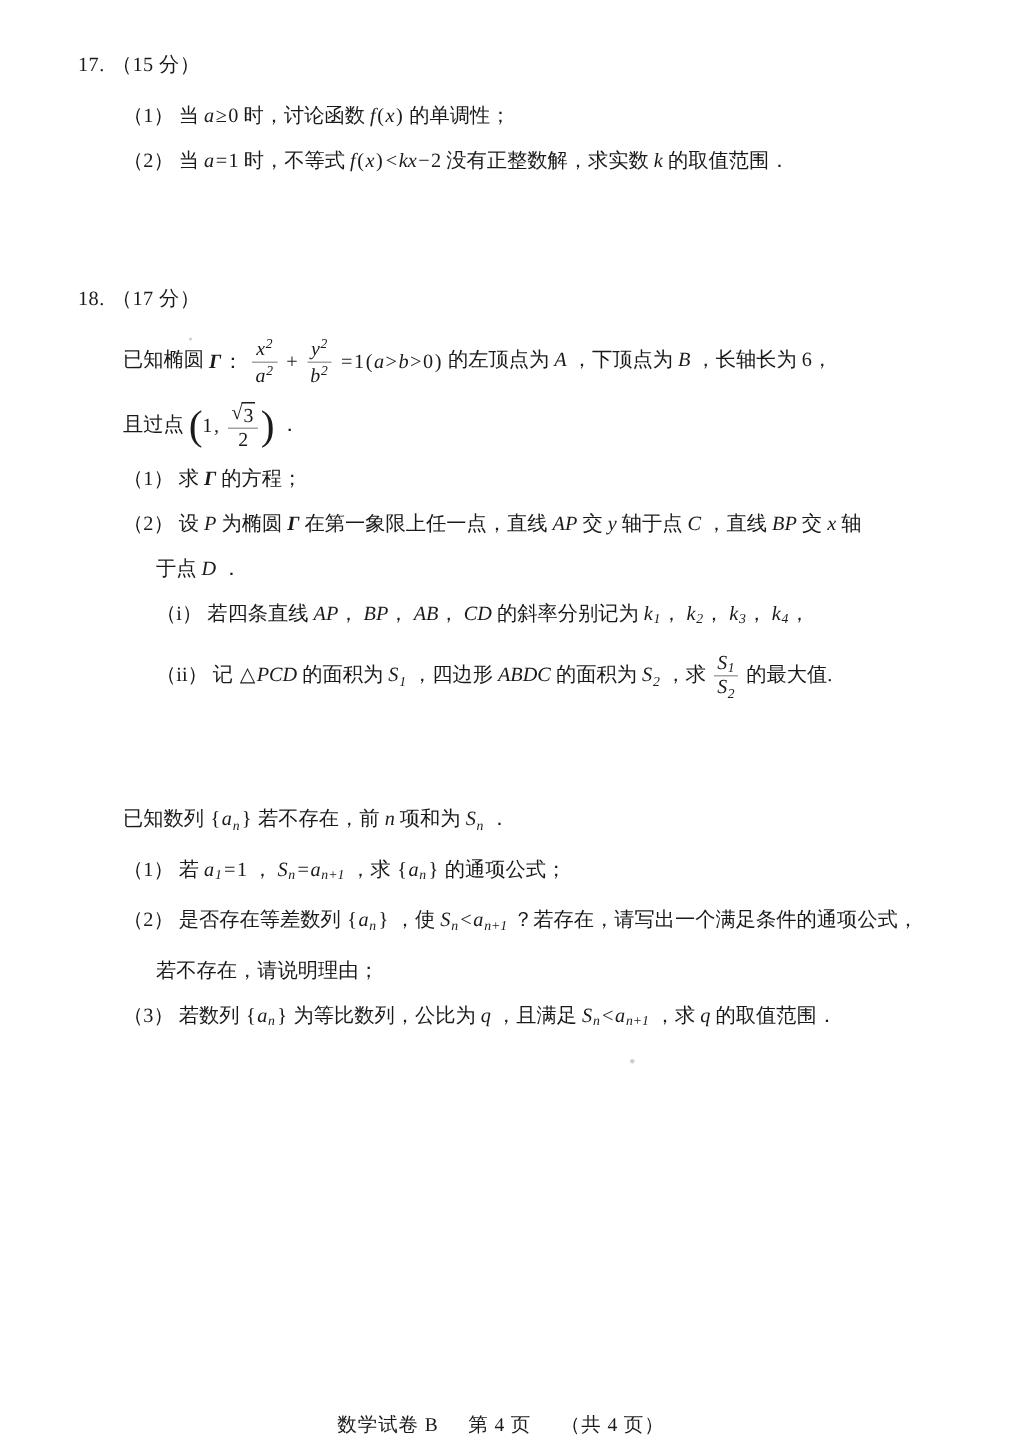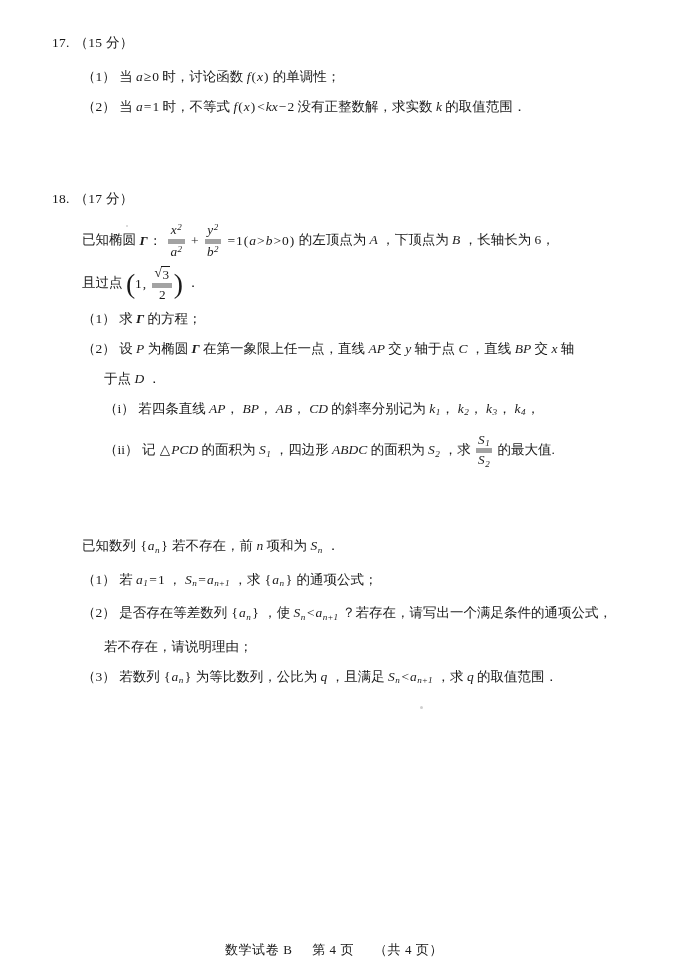--- a/index.html
+++ b/index.html
@@ -74,21 +74,21 @@
     display: inline-block;
     vertical-align: middle;
     text-align: center;
     font-size: 0.98em;
     line-height: 1.12;
     padding: 0 2px;
     position: relative;
     top: -0.05em;
   }
   .frac .nm { display: block; padding: 0 2px; text-align: center; }
-  .frac .dn { display: block; padding: 0 2px; border-top: 5px solid #a3a3a3; }
+  .frac .dn { display: block; padding: 0 2px; border-top: 1px solid #a3a3a3; }
 
   
   .sqrt {
     display: inline-block;
     position: relative;
     padding-left: 7px;
     font-style: italic;
   }
   .sqrt::before {
     content: "\221A";

